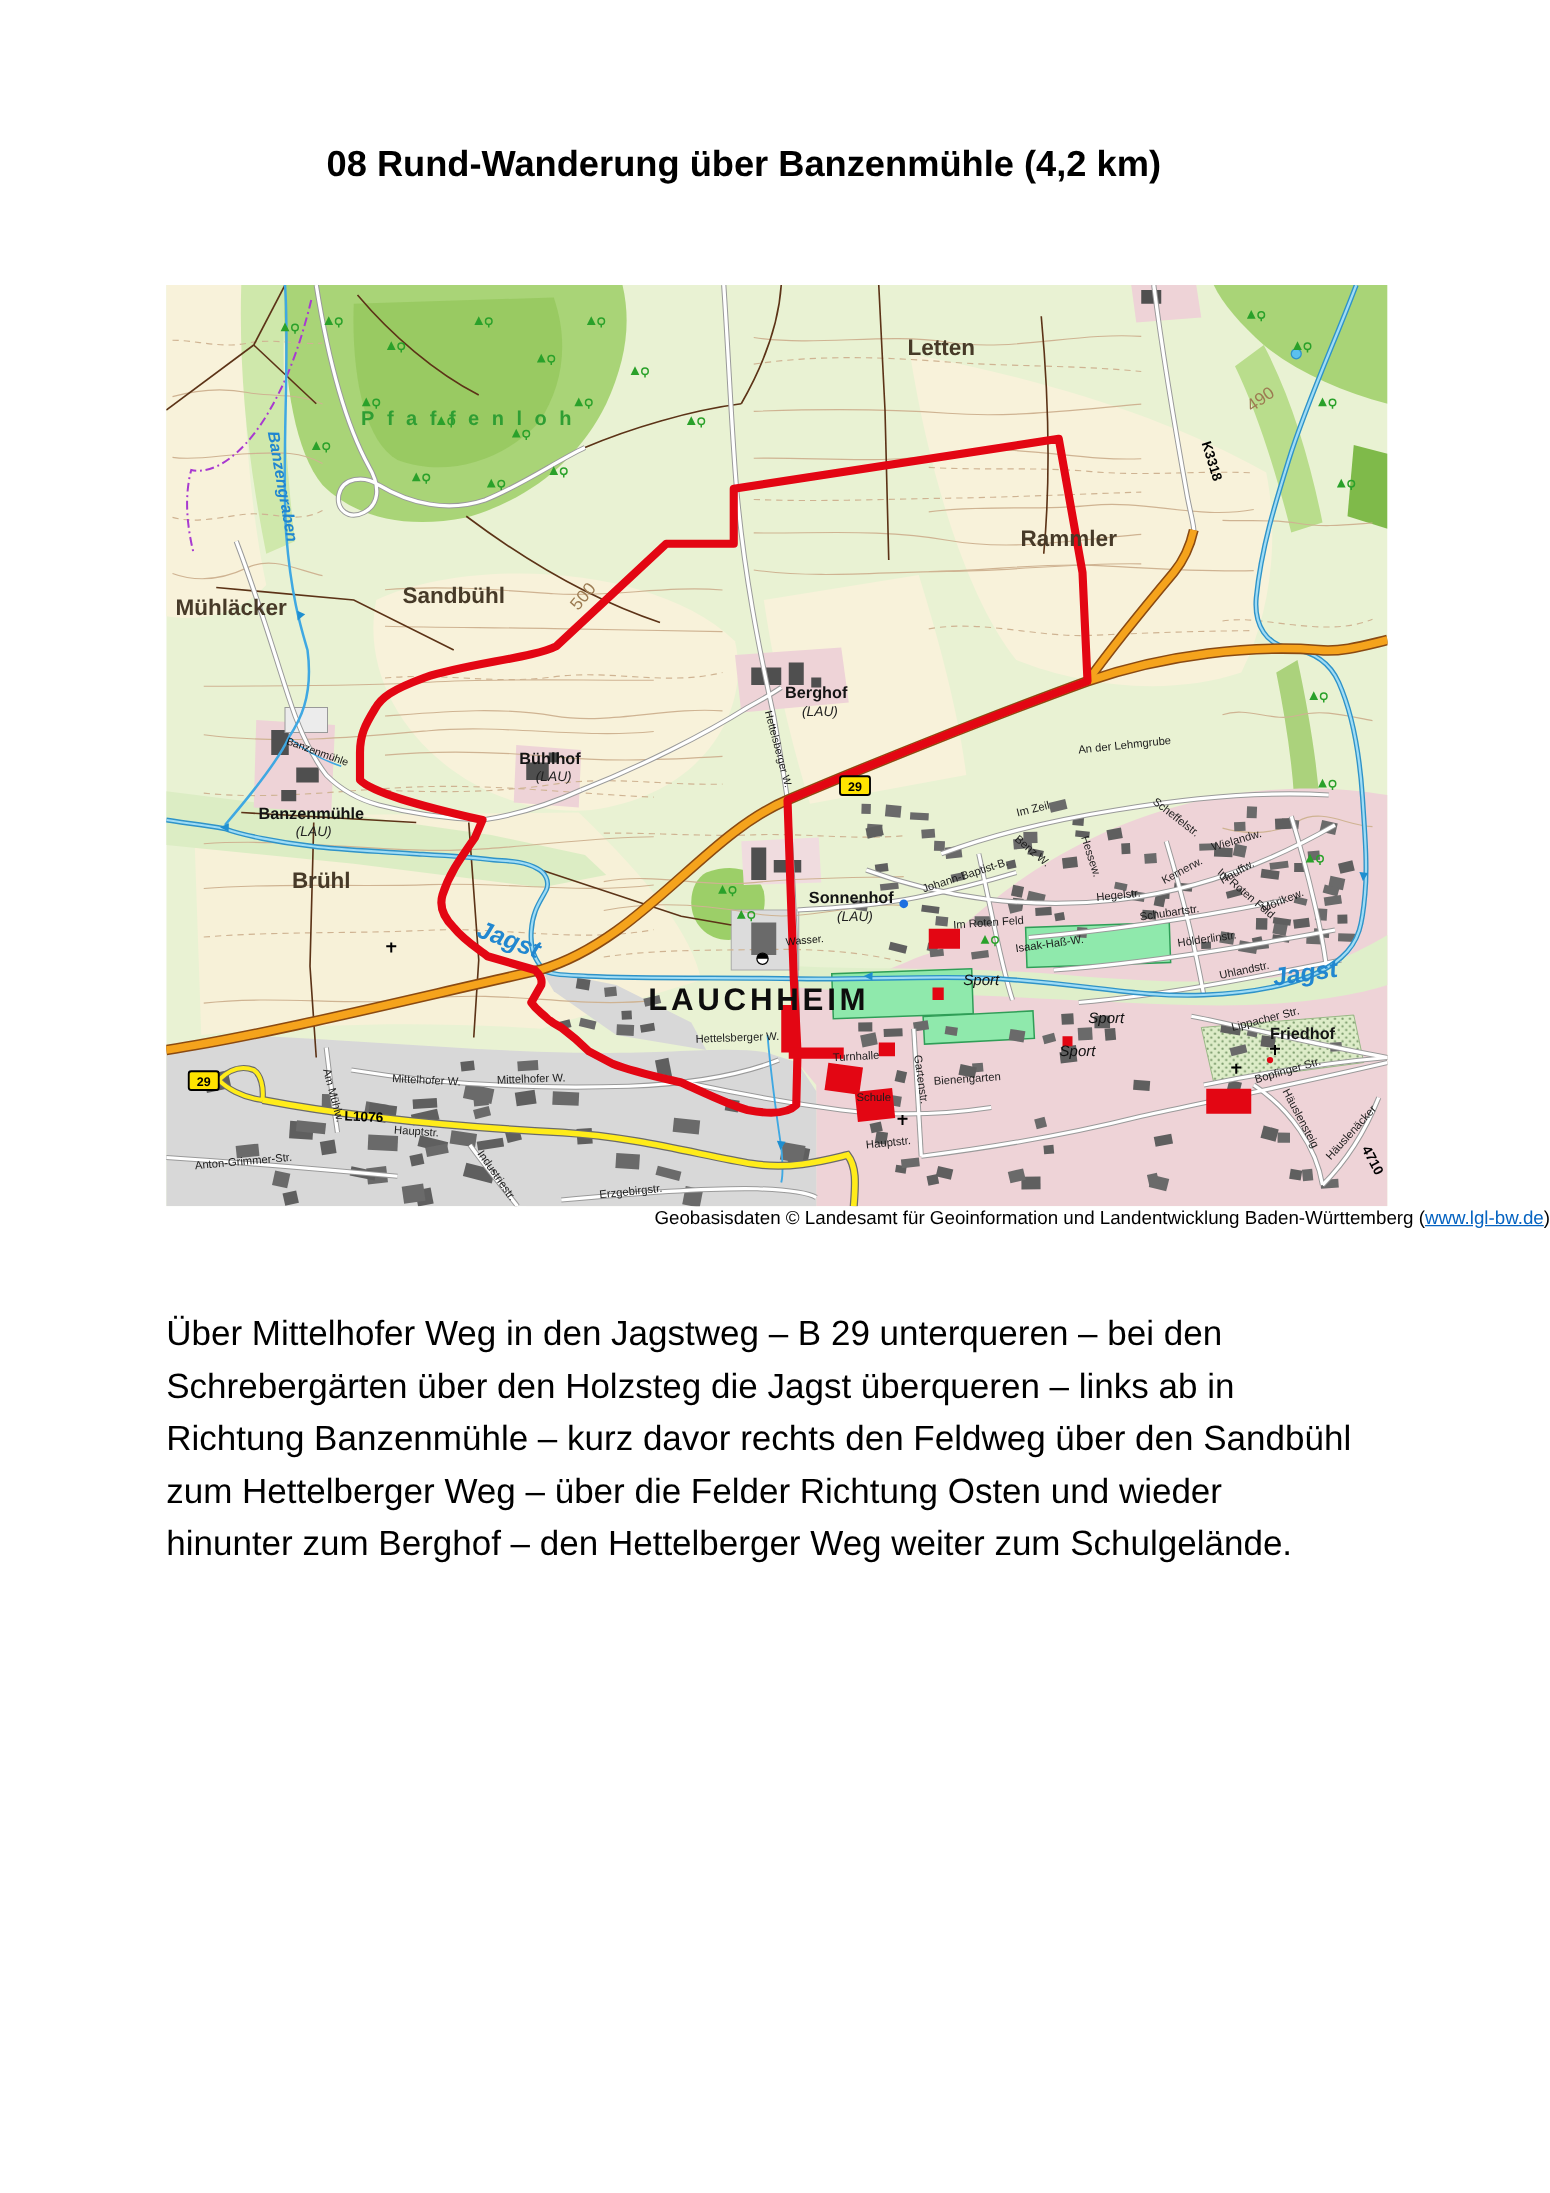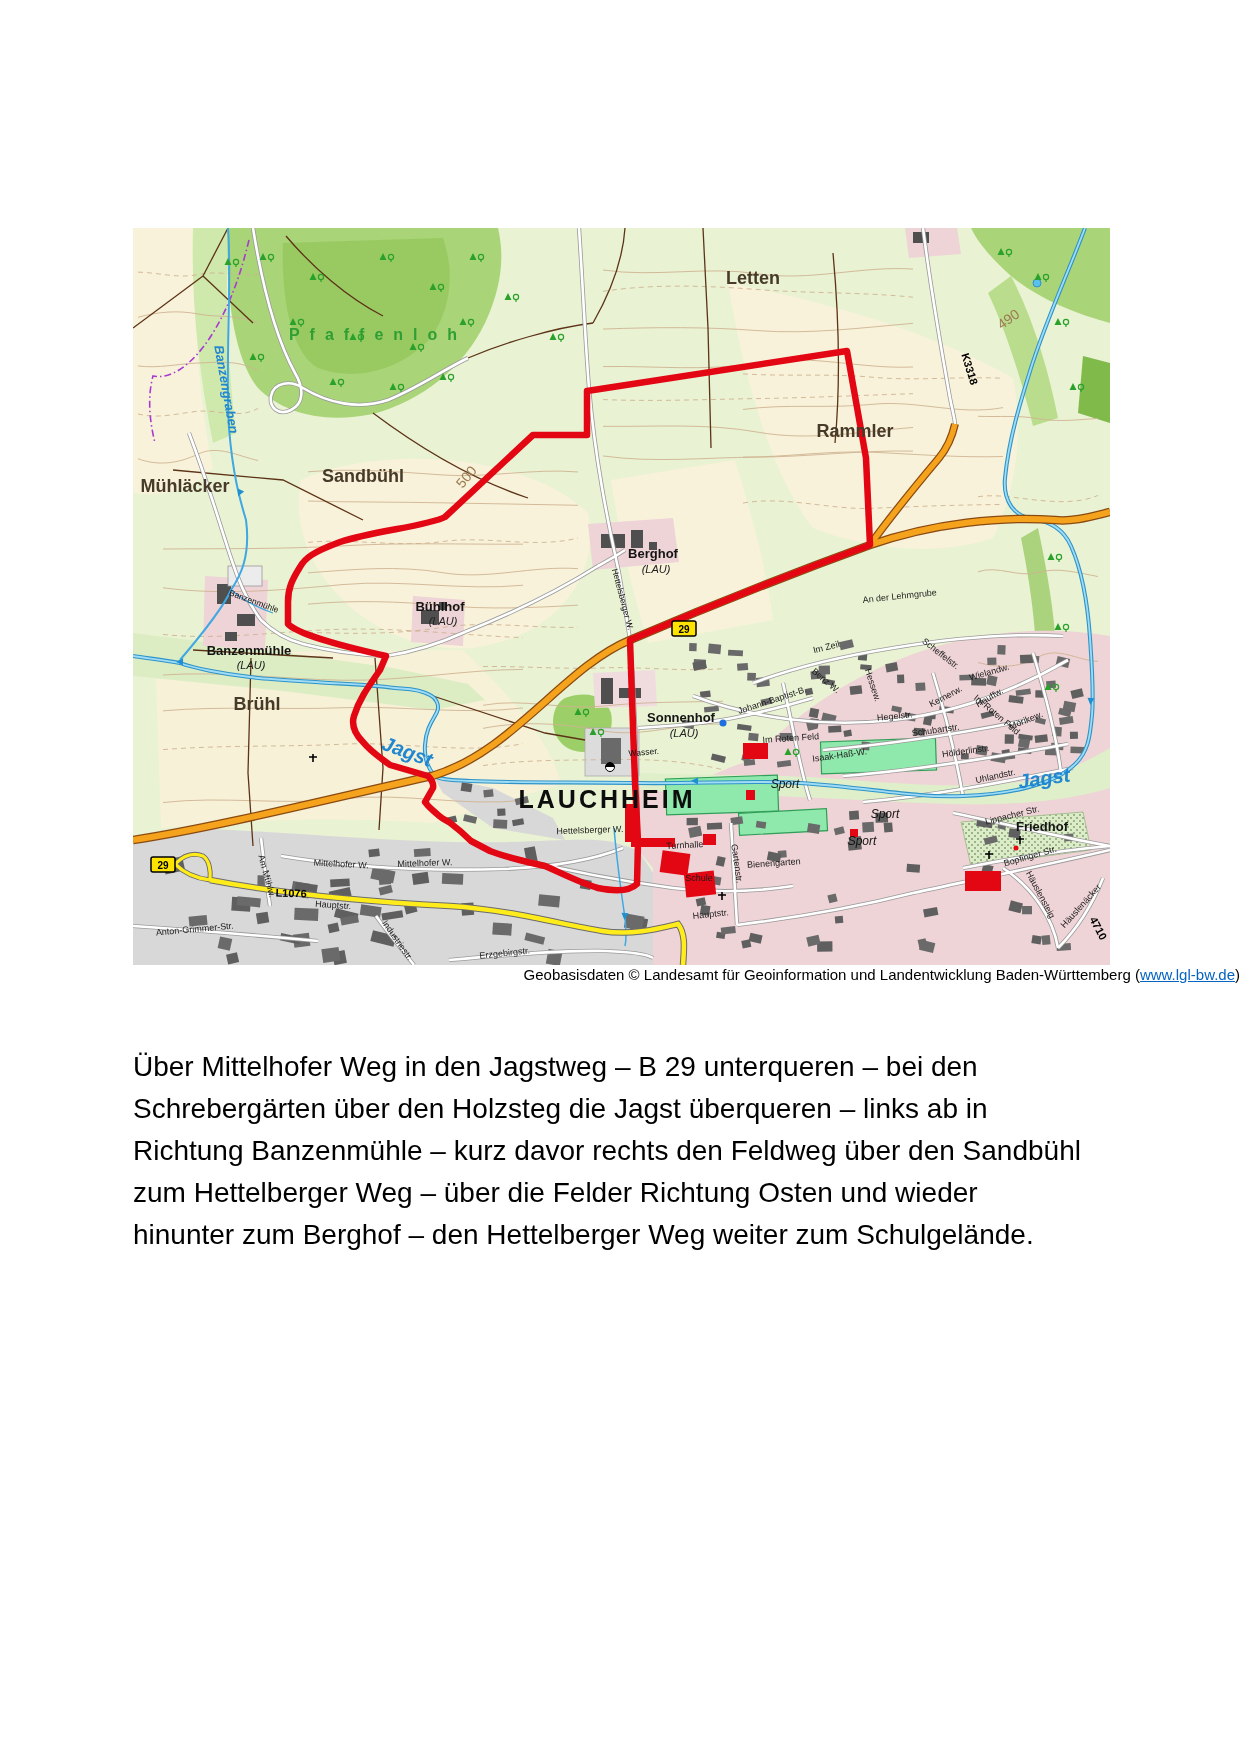--- a/index.html
+++ b/index.html
@@ -26,20 +26,21 @@
   .ml-streetb{font-size:11px;font-weight:700;fill:#000;}
   .ml-contour{font-size:14px;fill:#9c7b52;}
   .ml-sport{font-size:12px;font-style:italic;fill:#111;}
   .ml-small{font-size:8.5px;fill:#111;}
 </style>
 </head>
 <body>
 
 <div id="page">
 
+  <div id="title">08 Rund-Wanderung über Banzenmühle (4,2 km)</div>
 
   <div id="map-wrap">
     <svg id="mapsvg" width="977" height="737" viewBox="0 0 977 737">
       <defs>
         <pattern id="cemdots" width="6" height="6" patternUnits="userSpaceOnUse">
           <rect width="6" height="6" fill="#ddecc8"></rect>
           <circle cx="2" cy="2" r="0.9" fill="#7a9a6a"></circle>
           <circle cx="5" cy="5" r="0.9" fill="#7a9a6a"></circle>
         </pattern>
       </defs>

